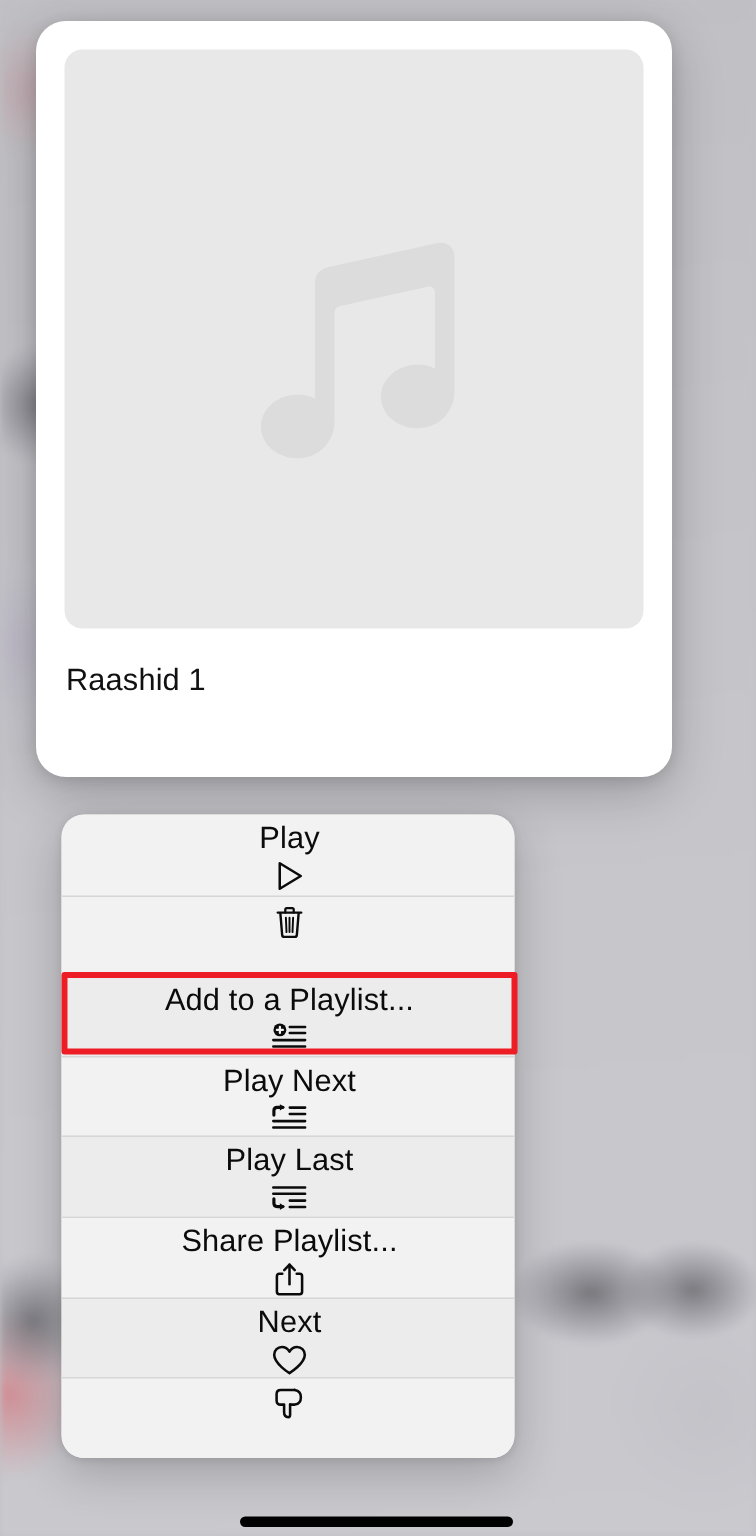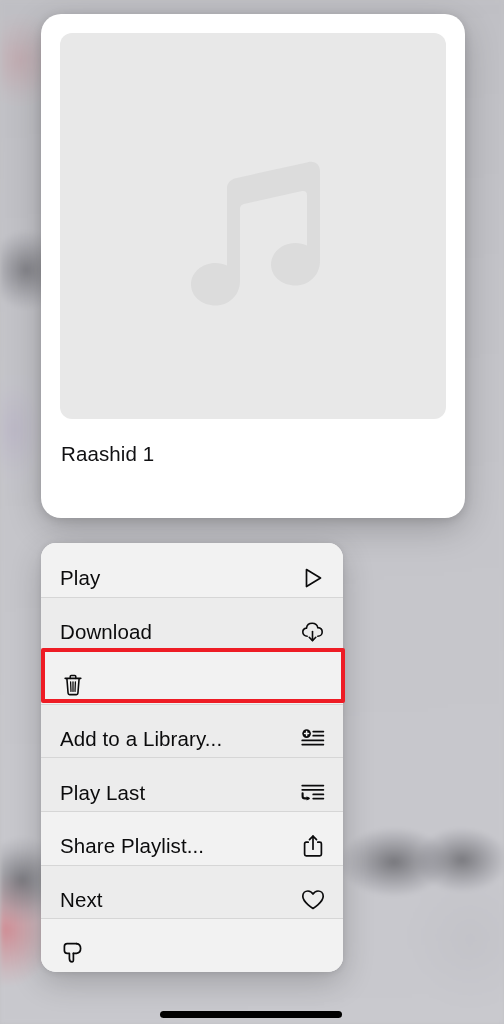--- a/index.html
+++ b/index.html
@@ -33,21 +33,21 @@
       radial-gradient(ellipse 50px 60px at 20px 60px, rgba(198,150,156,0.45) 0%, rgba(200,170,175,0.15) 60%, rgba(200,180,185,0) 82%),
       radial-gradient(ellipse 40px 70px at 14px 430px, rgba(178,168,196,0.40) 0%, rgba(190,185,205,0.12) 62%, rgba(195,195,205,0) 84%),
       radial-gradient(ellipse 90px 90px at 470px 940px, rgba(190,190,196,0.5) 0%, rgba(198,198,204,0) 80%),
       linear-gradient(175deg, #bfbfc4 0%, #c3c3c8 30%, #c6c6cb 60%, #c9c9ce 100%);
     filter: blur(2px);
   }
 
   
   #preview-card {
     position: absolute;
-    left: 41px;
+    left: 24px;
     top: 14px;
     width: 424px;
     height: 504px;
     background: #ffffff;
     border-radius: 20px;
     box-shadow: 0 10px 34px rgba(0,0,0,0.22), 0 2px 10px rgba(0,0,0,0.12);
     overflow: hidden;
   }
 
   #album-art {
@@ -86,24 +86,25 @@
     background: rgba(245,245,245,0.96);
     box-shadow: 0 10px 32px rgba(0,0,0,0.20), 0 1px 6px rgba(0,0,0,0.10);
   }
 
   .menu-item {
     position: relative;
     height: 53.6px;
     display: flex;
     align-items: center;
     justify-content: space-between;
-    padding: 16px 17px 0 19px;
+    padding: 4px 17px 0 19px;
     box-sizing: border-box;
     background: #f2f2f2;
     border-top: 0.7px solid #d6d6d6;
+    flex-direction: column;
   }
   .menu-item:first-child { border-top: none; }
   .menu-item.alt { background: #ececec; }
 
   .menu-label {
     font-size: 20.5px;
     color: #0b0b0c;
     letter-spacing: 0.1px;
     white-space: nowrap;
   }
@@ -166,54 +167,55 @@
 
     <div class="menu-item">
       <span class="menu-label">Play</span>
       <span class="menu-icon">
         <svg width="22" height="22" viewBox="0 0 22 22">
             <path d="M4.5 2.5 L18.5 11 L4.5 19.5 Z" fill="none" stroke="#0b0b0c" stroke-width="1.7" stroke-linejoin="round"></path>
           </svg>
       </span>
     </div>
 
-    <div class="menu-item alt">
-      <span class="menu-label">Download</span>
-      <span class="menu-icon">
-        <svg width="24" height="22" viewBox="0 0 24 22">
-          <path d="M6.2 15.2 C3.6 15.2 1.8 13.4 1.8 11.1 C1.8 9 3.4 7.3 5.5 7.1 C5.9 4.3 8.2 2.3 11.2 2.3 C14 2.3 16.2 4.1 16.8 6.6 C19.3 6.7 21.2 8.5 21.2 10.9 C21.2 13.3 19.3 15.2 16.8 15.2" fill="none" stroke="#0b0b0c" stroke-width="1.6" stroke-linecap="round"></path>
-          <path d="M11.5 10.5 L11.5 19.4" fill="none" stroke="#0b0b0c" stroke-width="1.6" stroke-linecap="round"></path>
-          <path d="M8.2 16.3 L11.5 19.6 L14.8 16.3" fill="none" stroke="#0b0b0c" stroke-width="1.6" stroke-linecap="round" stroke-linejoin="round"></path>
-        </svg>
-      </span>
-    </div>
 
     <div class="menu-item">
       <span class="menu-icon">
         <svg width="22" height="24" viewBox="0 0 22 24">
           <path d="M3.2 5.4 L18.8 5.4" stroke="#0b0b0c" stroke-width="1.6" stroke-linecap="round" fill="none"></path>
           <path d="M8.2 5.4 L8.2 3.4 Q8.2 2.4 9.2 2.4 L12.8 2.4 Q13.8 2.4 13.8 3.4 L13.8 5.4" stroke="#0b0b0c" stroke-width="1.5" fill="none" stroke-linecap="round"></path>
           <path d="M4.9 5.8 L6.1 20.2 Q6.2 21.6 7.6 21.6 L14.4 21.6 Q15.8 21.6 15.9 20.2 L17.1 5.8" stroke="#0b0b0c" stroke-width="1.6" fill="none" stroke-linecap="round" stroke-linejoin="round"></path>
           <path d="M8.6 8.8 L9.0 18.4 M11 8.8 L11 18.4 M13.4 8.8 L13 18.4" stroke="#0b0b0c" stroke-width="1.3" fill="none" stroke-linecap="round"></path>
         </svg>
       </span>
     </div>
 
     <div class="menu-item alt">
-      <span class="menu-label">Add to a Library...</span>
+      <span class="menu-label">Add to a Playlist...</span>
       <span class="menu-icon">
         <svg width="24" height="20" viewBox="0 0 24 20">
           <circle cx="5.6" cy="4.6" r="4.3" fill="#0b0b0c"></circle>
           <path d="M3.6 4.6 L7.6 4.6 M5.6 2.6 L5.6 6.6" stroke="#f2f2f2" stroke-width="1.5" stroke-linecap="round"></path>
           <path d="M12.2 2.6 L22.4 2.6 M12.2 6.7 L22.4 6.7" stroke="#0b0b0c" stroke-width="1.7" stroke-linecap="round"></path>
           <path d="M1.2 11.4 L22.4 11.4 M1.2 15.6 L22.4 15.6" stroke="#0b0b0c" stroke-width="1.7" stroke-linecap="round"></path>
         </svg>
       </span>
     </div>
 
+    <div class="menu-item">
+      <span class="menu-label">Play Next</span>
+      <span class="menu-icon">
+        <svg width="24" height="20" viewBox="0 0 24 20">
+          <path d="M1.6 7.4 L1.6 4.4 Q1.6 2.2 3.8 2.2 L7.6 2.2" fill="none" stroke="#0b0b0c" stroke-width="2.1" stroke-linecap="round"></path>
+          <path d="M5.6 0.1 L8.9 2.2 L5.6 4.4 Z" fill="#0b0b0c"></path>
+          <path d="M12.2 2.4 L22.4 2.4 M12.2 6.6 L22.4 6.6" stroke="#0b0b0c" stroke-width="1.7" stroke-linecap="round"></path>
+          <path d="M1.2 11.4 L22.4 11.4 M1.2 15.6 L22.4 15.6" stroke="#0b0b0c" stroke-width="1.7" stroke-linecap="round"></path>
+        </svg>
+      </span>
+    </div>
 
     <div class="menu-item alt">
       <span class="menu-label">Play Last</span>
       <span class="menu-icon">
         <svg width="24" height="20" viewBox="0 0 24 20">
           <path d="M1.2 2.6 L22.4 2.6 M1.2 6.8 L22.4 6.8" stroke="#0b0b0c" stroke-width="1.7" stroke-linecap="round"></path>
           <path d="M1.6 10.2 L1.6 13.2 Q1.6 15.4 3.8 15.4 L7.6 15.4" fill="none" stroke="#0b0b0c" stroke-width="2.1" stroke-linecap="round"></path>
           <path d="M5.6 13.2 L8.9 15.4 L5.6 17.6 Z" fill="#0b0b0c"></path>
           <path d="M12.2 11.4 L22.4 11.4 M12.2 15.6 L22.4 15.6" stroke="#0b0b0c" stroke-width="1.7" stroke-linecap="round"></path>
         </svg>

